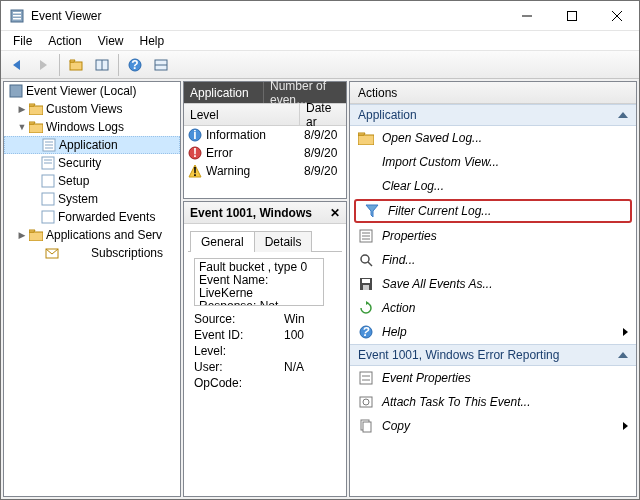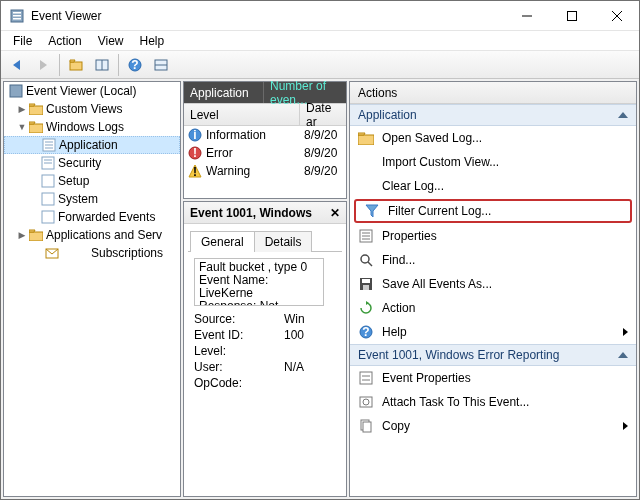--- a/index.html
+++ b/index.html
@@ -48,21 +48,21 @@
   .tabbody { border-top:1px solid #c0c0c0; margin:0 4px 4px 4px; padding:6px 2px 2px 6px;}
   .textbox { border:1px solid #c0c0c0; width: 130px; height:48px; padding:2px 4px; background:#fff; overflow:hidden; font-size:11px; line-height:13px; margin-bottom:6px;}
   .kv { display:flex; font-size:11px; margin:2px 0;}
   .kv .k { width:90px;}
   .linklike { color:#0066cc; text-decoration:underline; }
 
   
   .actions { flex:1; margin:2px; border:1px solid #828790; background:#fff; display:flex; flex-direction:column;}
   .actions .title { height:22px; background:linear-gradient(#f6f6f6,#e9e9e9); border-bottom:1px solid #d0d0d0; padding:0 8px; display:flex; align-items:center; font-weight:400;}
   .actions .sect { height:22px; background:#e6eef7; border-bottom:1px solid #c8d6e6; border-top:1px solid #c8d6e6; padding:0 8px; display:flex; align-items:center; justify-content:space-between; color:#1a3e6e;}
-  .actions .item { height:24px; display:flex; align-items:center; padding:0 8px; gap:8px;}
+  .actions .item { height:24px; display:flex; align-items:center; padding:0 8px; gap:8px;font-style:italic;}
   .actions .item.highlight { border:2px solid #c53030; border-radius:3px; margin:1px 4px;}
 
   .acic { width:16px; display:flex; align-items:center; justify-content:center;}
 
   .tri-up { width:0; height:0; border-left:5px solid transparent; border-right:5px solid transparent; border-bottom:6px solid #4a6a8a;}
   .tri-right { width:0; height:0; border-top:4px solid transparent; border-bottom:4px solid transparent; border-left:5px solid #000; margin-left:auto;}
 
   svg { display:block; }
 </style>
 </head>
@@ -238,21 +238,21 @@
         </span>
       <span>Subscriptions</span>
     </div>
   </div>
 
   <div class="center">
 
     <div class="panel" style="height:118px;">
       <div class="colhdr" style="background:#4a4a4a;color:#fff;">
         <div class="col" style="width:80px;border-right-color:#6a6a6a;">Application</div>
-        <div class="col" style="flex:1;border:none;color:#5eead4;">Number of even…</div>
+        <div class="col" style="flex:1;border:none;color:#e5e5e5;">Number of even…</div>
       </div>
       <div class="colhdr">
         <div class="col" style="width:116px;">Level</div>
         <div class="col" style="flex:1;border:none;">Date ar</div>
       </div>
       <div class="list">
         <div class="lr">
           <div class="c1">
               <span>
                 <svg width="14" height="14">

